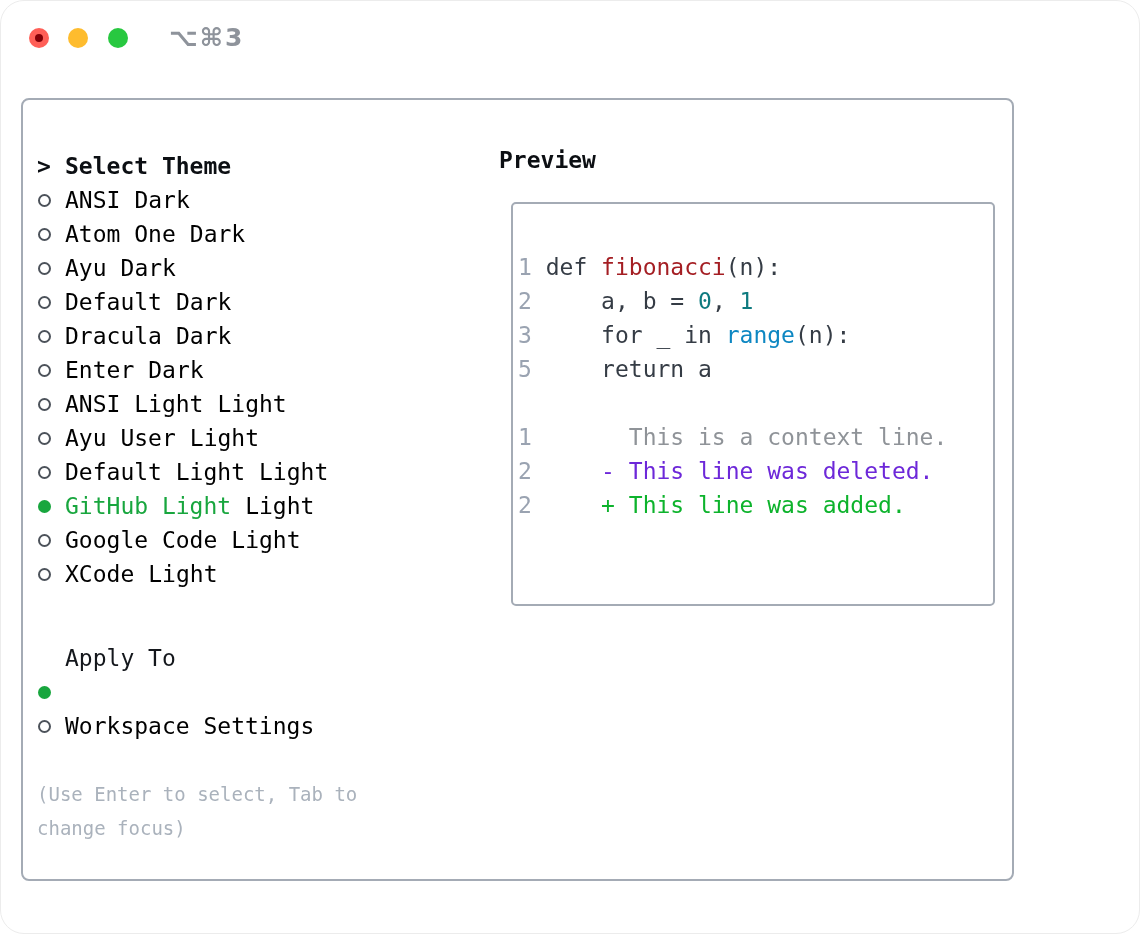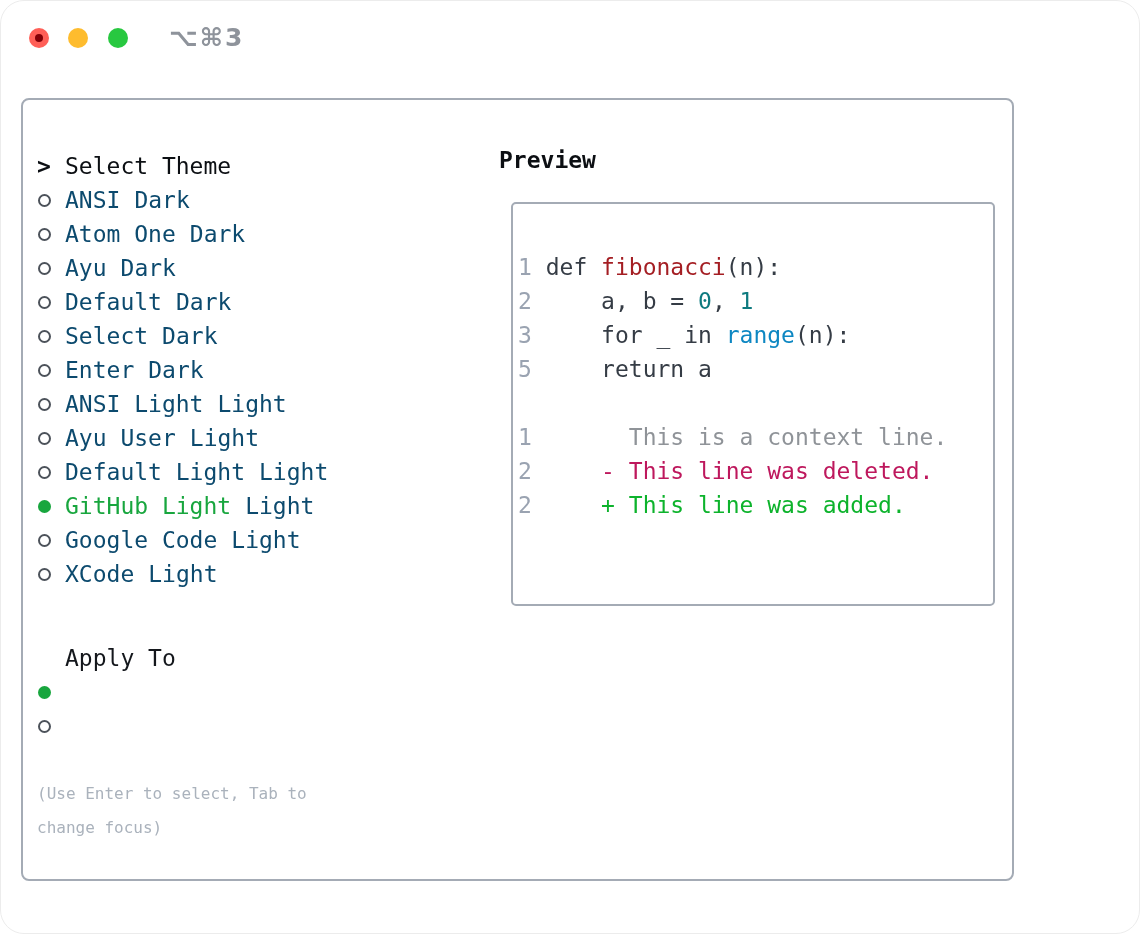--- a/index.html
+++ b/index.html
@@ -25,46 +25,46 @@
     position:absolute; left:20px; top:97px; width:993px; height:783px;
     border:2px solid #a4abb5; border-radius:8px; background:#ffffff;
   }
   .row { position:relative; height:34px; line-height:34px; font-size:23px; white-space:pre; display:flex; align-items:center; }
   .marker { width:28px; flex:0 0 28px; display:flex; align-items:center; }
   .circle { width:13px; height:13px; margin-left:1px; border-radius:50%; border:2px solid #4c525a; }
   .circle.filled { border:none; background:#18a63e; }
   .cursor-glyph { font-size:23px; font-weight:bold; color:#0c0f13; }
   
   .left-col { position:absolute; left:14px; top:49px; }
-  .hdr-label { font-size:23px; font-weight:normal; color:#0c0f13; }
-  .name { color:#0c4a6e; }
+  .hdr-label { font-size:23px; font-weight:bold; color:#0c0f13; }
+  .name { color:#000000; }
   .row.selected .name { color:#18a63e; }
-  .variant { color:#0c4a6e; margin-left:14px; }
+  .variant { color:#000000; margin-left:14px; }
   .apply-hdr { margin-top:50px; }
   .apply-hdr .hdr2 { font-size:23px; color:#14171c; }
-  .hint { margin-top:34px; color:#aab2bc; font-size:16px; }
+  .hint { margin-top:34px; color:#aab2bc; font-size:19px; }
   .hint div { height:34px; line-height:34px; white-space:pre; }
   
   .preview-label {
     position:absolute; left:476px; top:43px; height:34px; line-height:34px;
     font-size:23px; font-weight:bold; color:#0c0f13;
   }
   .preview-box {
     position:absolute; left:488px; top:102px; width:484px; height:404px;
     border:2px solid #a4abb5; border-radius:5px; background:#ffffff;
     padding:46px 0 0 5px; overflow:hidden;
   }
   .code-line { height:34px; line-height:34px; font-size:23px; white-space:pre; }
   .tk-num  { color:#9aa3b1; }
   .tk-code { color:#353c45; }
   .tk-fn   { color:#a41e23; }
   .tk-lit  { color:#0e7a7f; }
   .tk-call { color:#0d87c2; }
   .tk-ctx  { color:#8f9398;text-align:center; }
-  .tk-del  { color:#be185d; }
+  .tk-del  { color:#6d28d9; }
   .tk-add  { color:#0db32c; }
 </style>
 </head>
 <body>
 
 <div class="window">
 
   <div class="titlebar">
     <div class="tl tl-red">
         <div class="dot"></div>
@@ -80,38 +80,38 @@
       <div class="row">
         <span class="marker"><span class="cursor-glyph">&gt;</span></span>
         <span class="hdr-label">Select Theme</span>
       </div>
 
       <div id="theme-list">
           <div class="row"><span class="marker"><span class="circle"></span></span><span class="name">ANSI</span><span class="variant">Dark</span></div>
           <div class="row"><span class="marker"><span class="circle"></span></span><span class="name">Atom One</span><span class="variant">Dark</span></div>
           <div class="row"><span class="marker"><span class="circle"></span></span><span class="name">Ayu</span><span class="variant">Dark</span></div>
           <div class="row"><span class="marker"><span class="circle"></span></span><span class="name">Default</span><span class="variant">Dark</span></div>
-          <div class="row"><span class="marker"><span class="circle"></span></span><span class="name">Select</span><span class="variant">Dark</span></div>
+          <div class="row"><span class="marker"><span class="circle"></span></span><span class="name">Dracula</span><span class="variant">Dark</span></div>
           <div class="row"><span class="marker"><span class="circle"></span></span><span class="name">Enter</span><span class="variant">Dark</span></div>
           <div class="row"><span class="marker"><span class="circle"></span></span><span class="name">ANSI Light</span><span class="variant">Light</span></div>
           <div class="row"><span class="marker"><span class="circle"></span></span><span class="name">Ayu User</span><span class="variant">Light</span></div>
           <div class="row"><span class="marker"><span class="circle"></span></span><span class="name">Default Light</span><span class="variant">Light</span></div>
           <div class="row selected"><span class="marker"><span class="circle filled"></span></span><span class="name">GitHub Light</span><span class="variant">Light</span></div>
           <div class="row"><span class="marker"><span class="circle"></span></span><span class="name">Google Code</span><span class="variant">Light</span></div>
           <div class="row"><span class="marker"><span class="circle"></span></span><span class="name">XCode</span><span class="variant">Light</span></div>
         </div>
 
       <div class="row apply-hdr">
         <span class="marker"></span>
         <span class="hdr2">Apply To</span>
       </div>
 
       <div id="apply-list">
           <div class="row selected"><span class="marker"><span class="circle filled"></span></span></div>
-          <div class="row"><span class="marker"><span class="circle"></span></span></div>
+          <div class="row"><span class="marker"><span class="circle"></span></span><span class="name">Workspace Settings</span></div>
         </div>
 
       <div class="hint">
         <div>(Use Enter to select, Tab to</div>
         <div>change focus)</div>
       </div>
     </div>
 
     <div class="preview-label">Preview</div>
 

